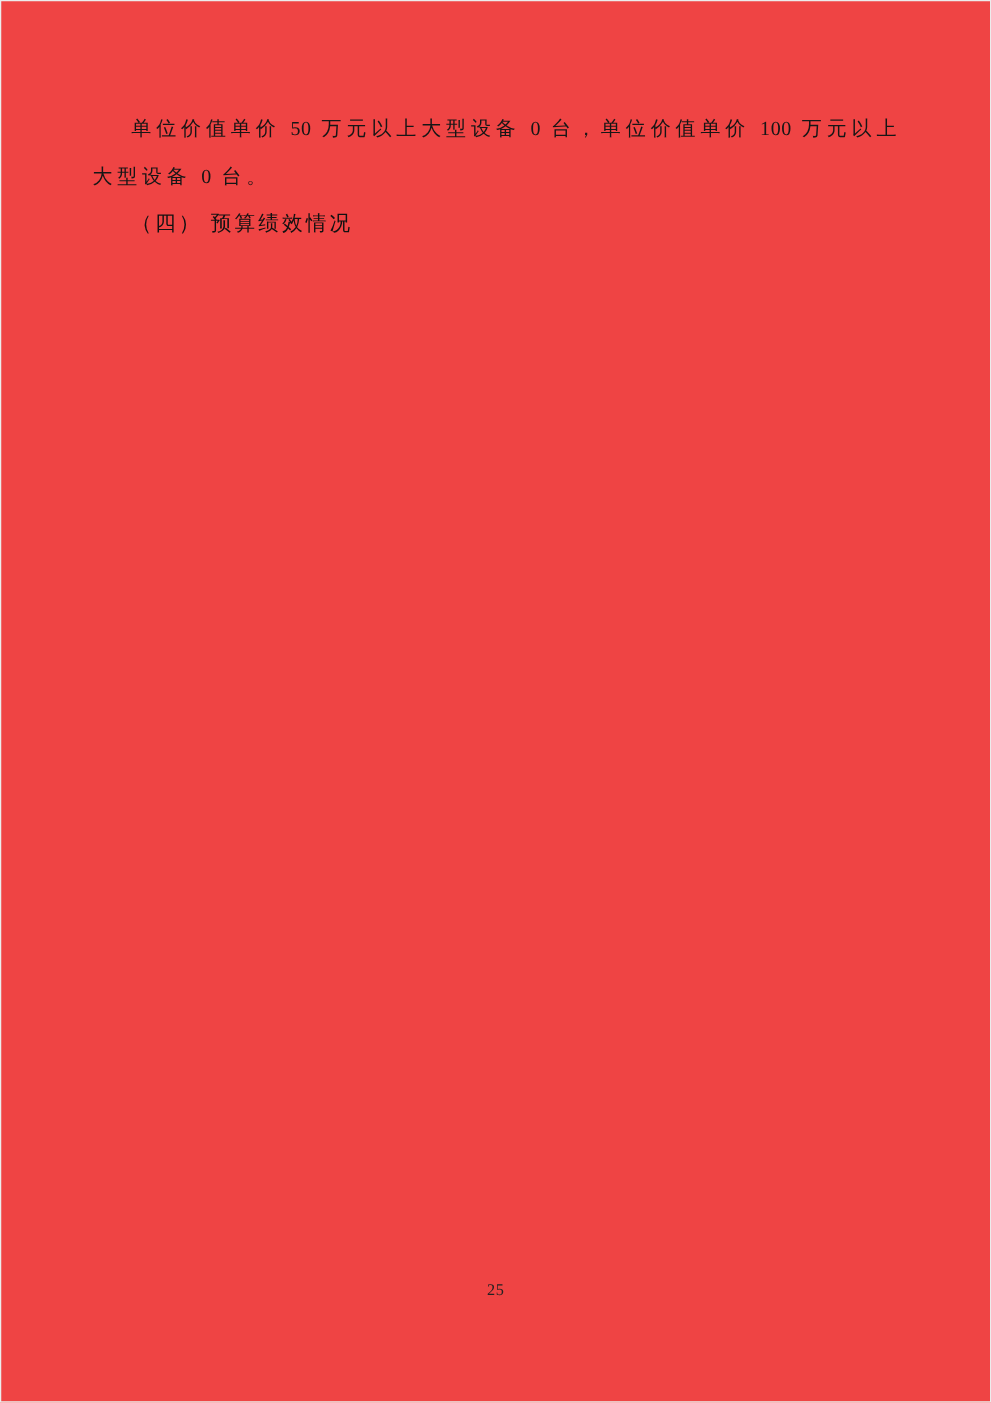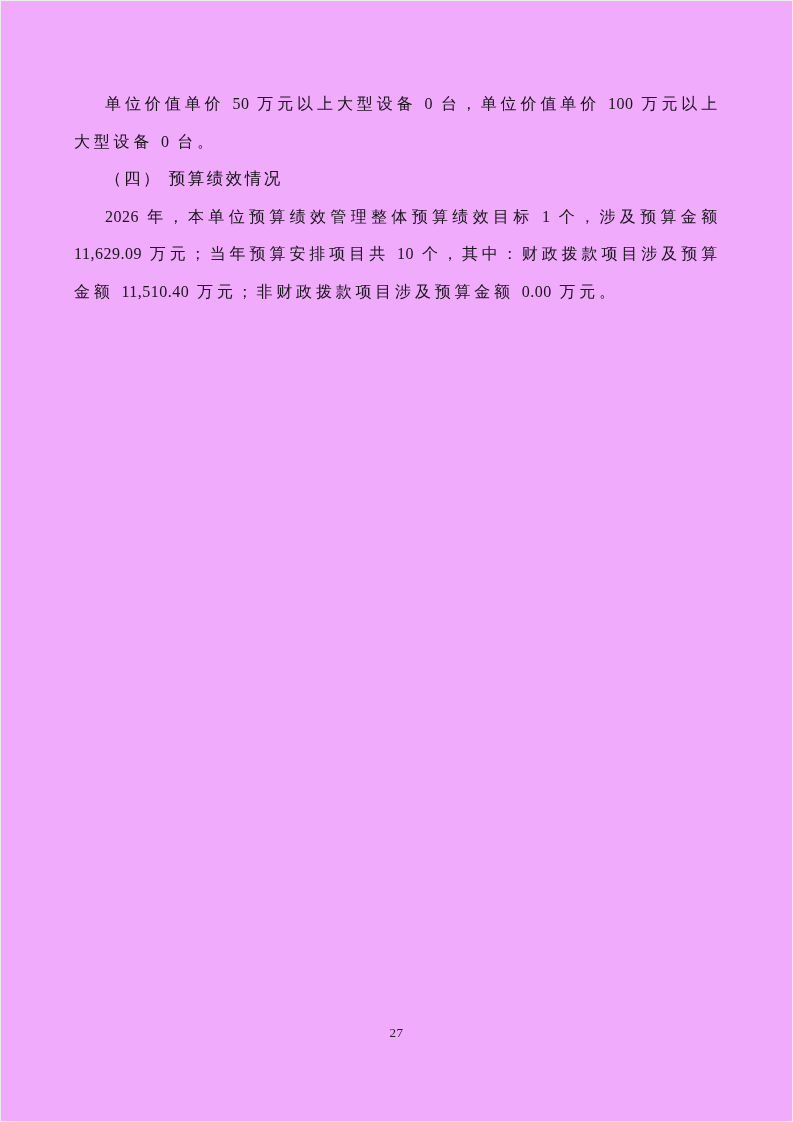--- a/index.html
+++ b/index.html
@@ -4,21 +4,21 @@
 <style>
   html, body {
     margin: 0;
     padding: 0;
     background: #ffffff;
   }
   .page {
     position: relative;
     width: 793px;
     height: 1122px;
-    background: #f0abfc;
+    background: #ef4444;
     border: 1px solid #ececec;
     box-sizing: border-box;
     overflow: hidden;
     font-family: "Liberation Serif", "DejaVu Serif", serif;
     color: #161616;
   }
   .content {
     position: absolute;
     left: 73px;
     top: 84px;
@@ -61,19 +61,18 @@
     font-family: "Liberation Serif", "DejaVu Serif", serif;
   }
 </style>
 </head>
 <body>
 
 <div class="page">
   <main class="content">
     <p class="para cjk-text">单位价值单价 <span class="latin">50</span> 万元以上大型设备 <span class="latin">0</span> 台，单位价值单价 <span class="latin">100</span> 万元以上大型设备 <span class="latin">0</span> 台。</p>
     <h2 class="heading">（四） 预算绩效情况</h2>
-    <p class="para cjk-text"><span class="latin">2026</span> 年，本单位预算绩效管理整体预算绩效目标 <span class="latin">1</span> 个，涉及预算金额 <span class="latin">11,629.09</span> 万元；当年预算安排项目共 <span class="latin">10</span> 个，其中：财政拨款项目涉及预算金额 <span class="latin">11,510.40</span> 万元；非财政拨款项目涉及预算金额 <span class="latin">0.00</span> 万元。</p>
   </main>
 
   <footer class="page-footer">
-    <span class="page-number">27</span>
+    <span class="page-number">25</span>
   </footer>
 </div>
 
 </body></html>

